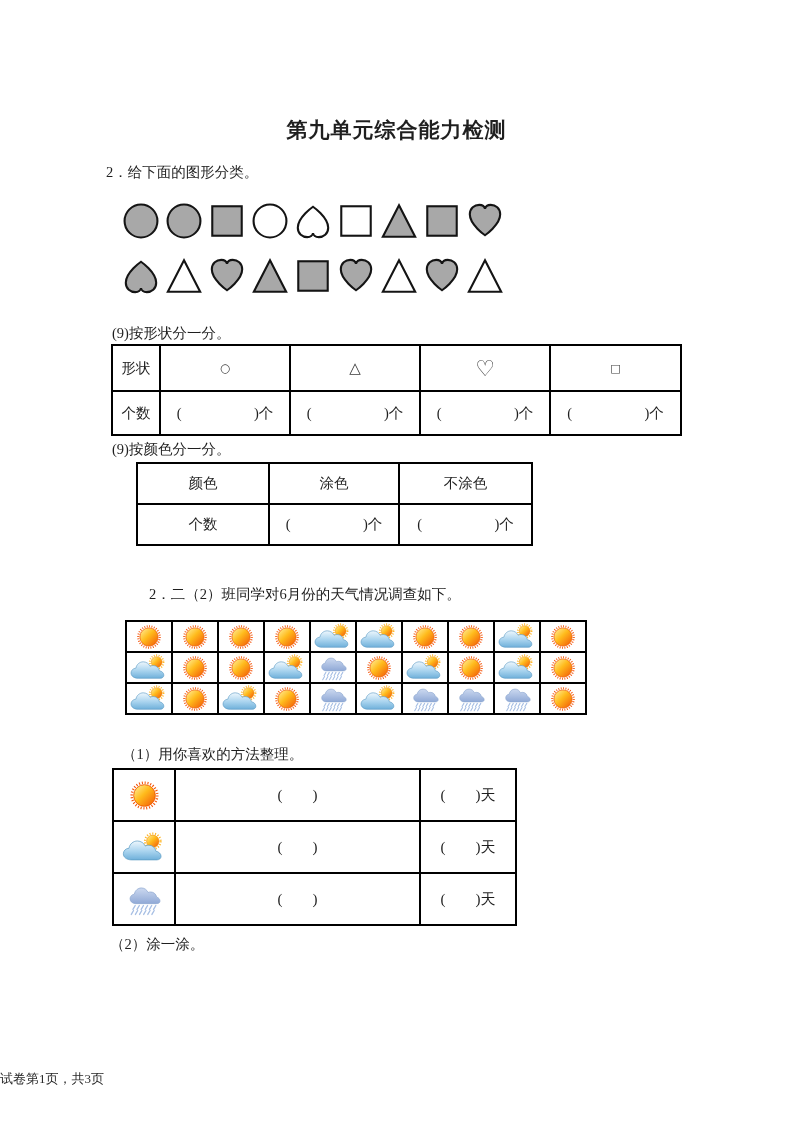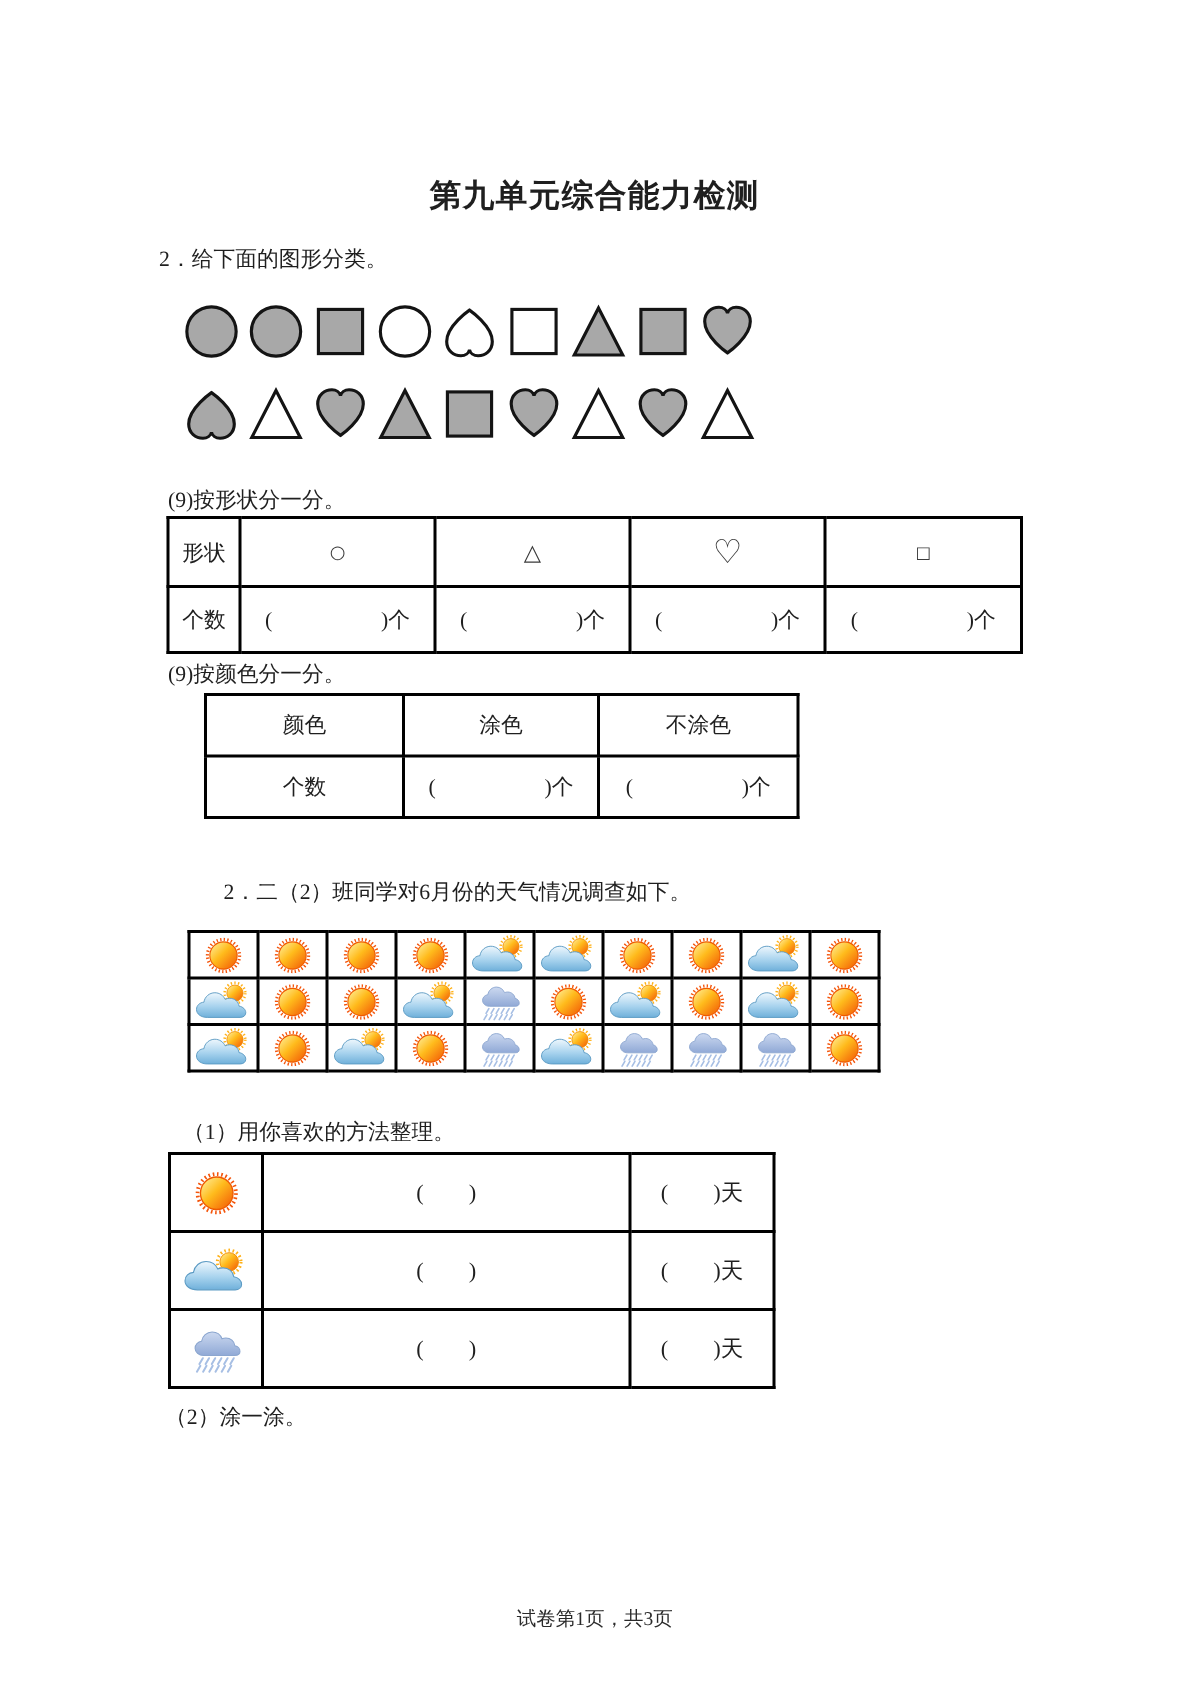--- a/index.html
+++ b/index.html
@@ -40,21 +40,21 @@
   .wicon-sun{width:26px;height:26px;}
   .wicon-cloudy{width:40px;height:27px;}
   .wicon-rain{width:27px;height:27px;}
   
   .t3{left:112px;top:768px;}
   .t3 tr{height:52px;}
   .t3 td{font-size:15px;}
   .t3 .wicon-sun{width:31px;height:31px;}
   .t3 .wicon-cloudy{width:46px;height:31px;}
   .t3 .wicon-rain{width:33px;height:33px;}
-  .footer{left:0;top:1070px;width:100%;text-align:center;font-size:13px;color:#2a2a2a;}
+  .footer{left:0;top:1070px;width:100%;text-align:left;font-size:13px;color:#2a2a2a;}
 </style>
 </head>
 <body>
 
 <svg width="0" height="0" style="position:absolute" aria-hidden="true">
   <defs>
     <linearGradient id="gsun" x1="0" y1="0" x2="1" y2="1">
       <stop offset="0" stop-color="#fff3a6"></stop>
       <stop offset="0.45" stop-color="#ffbb1c"></stop>
       <stop offset="1" stop-color="#f25405"></stop>

